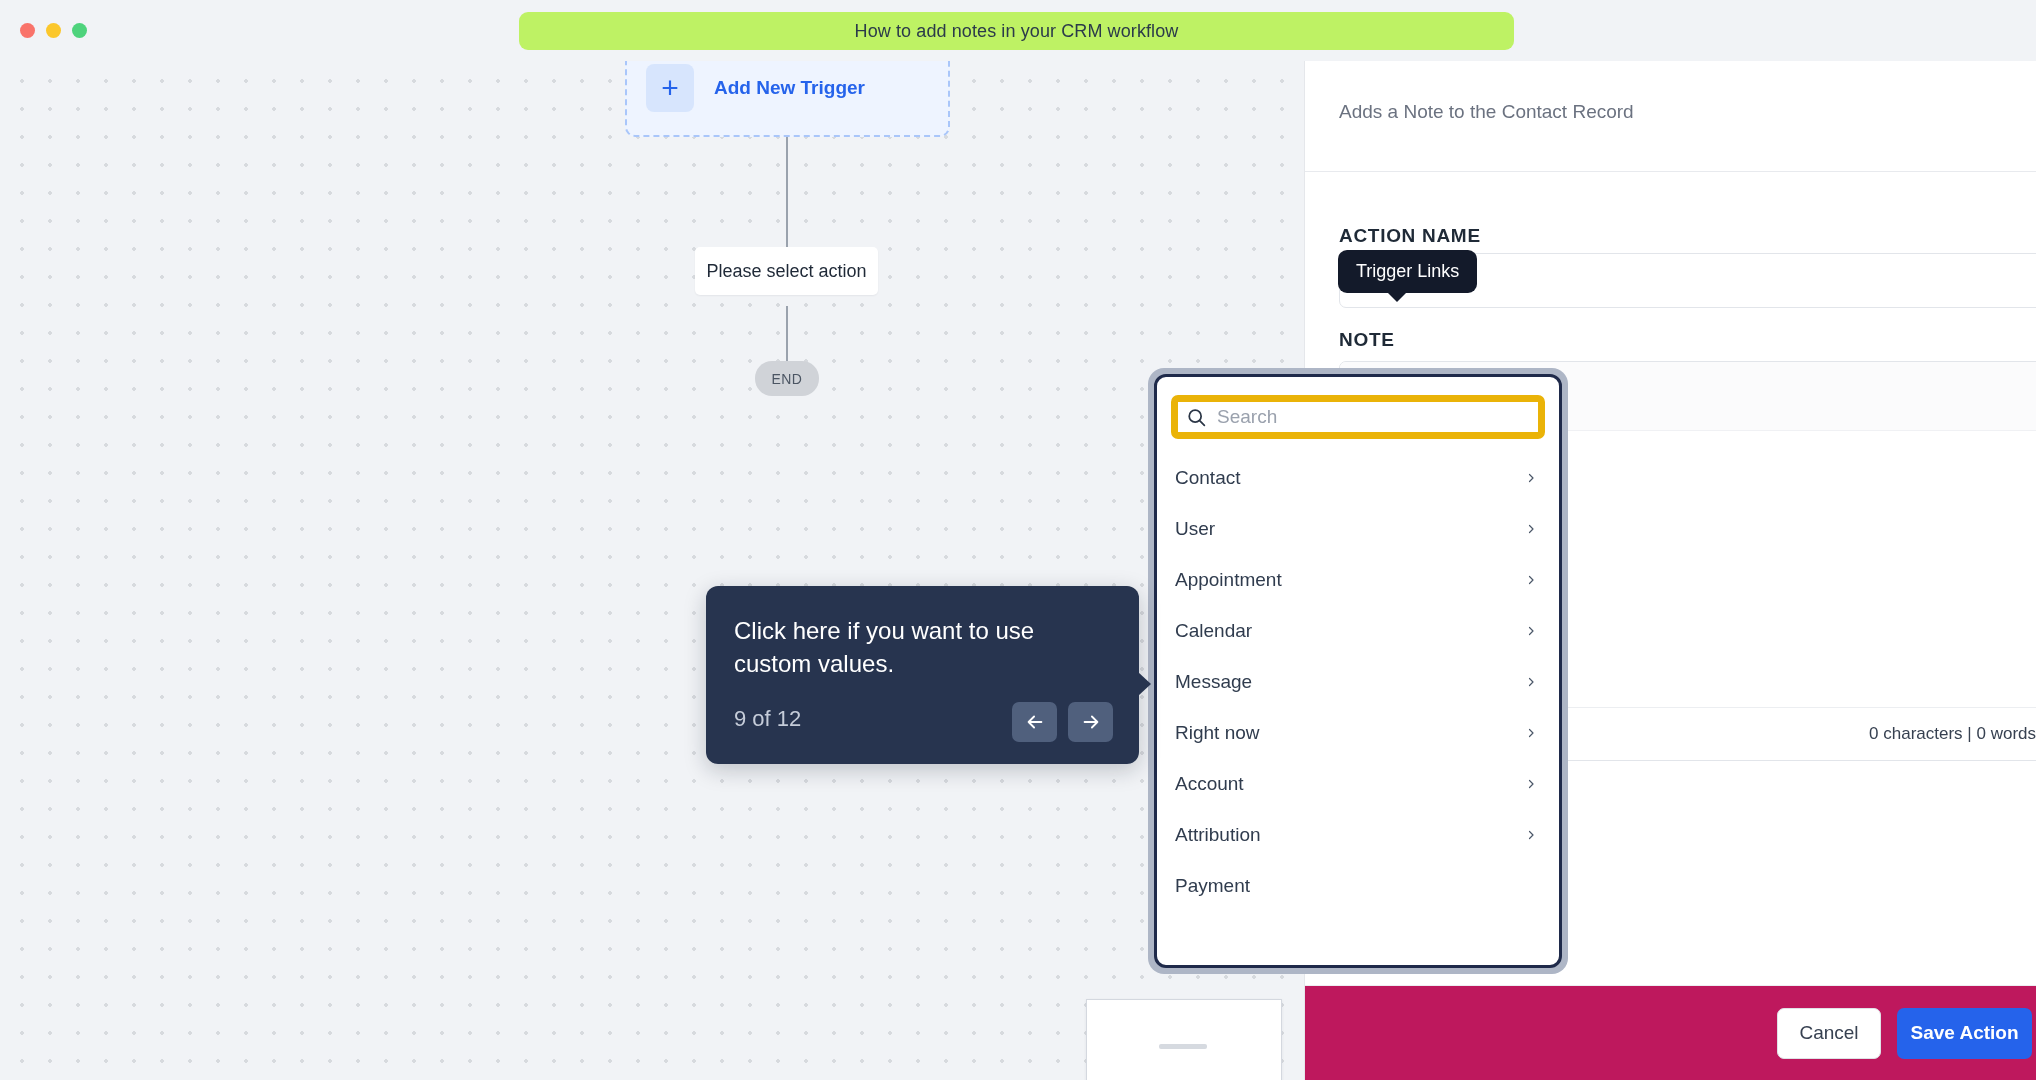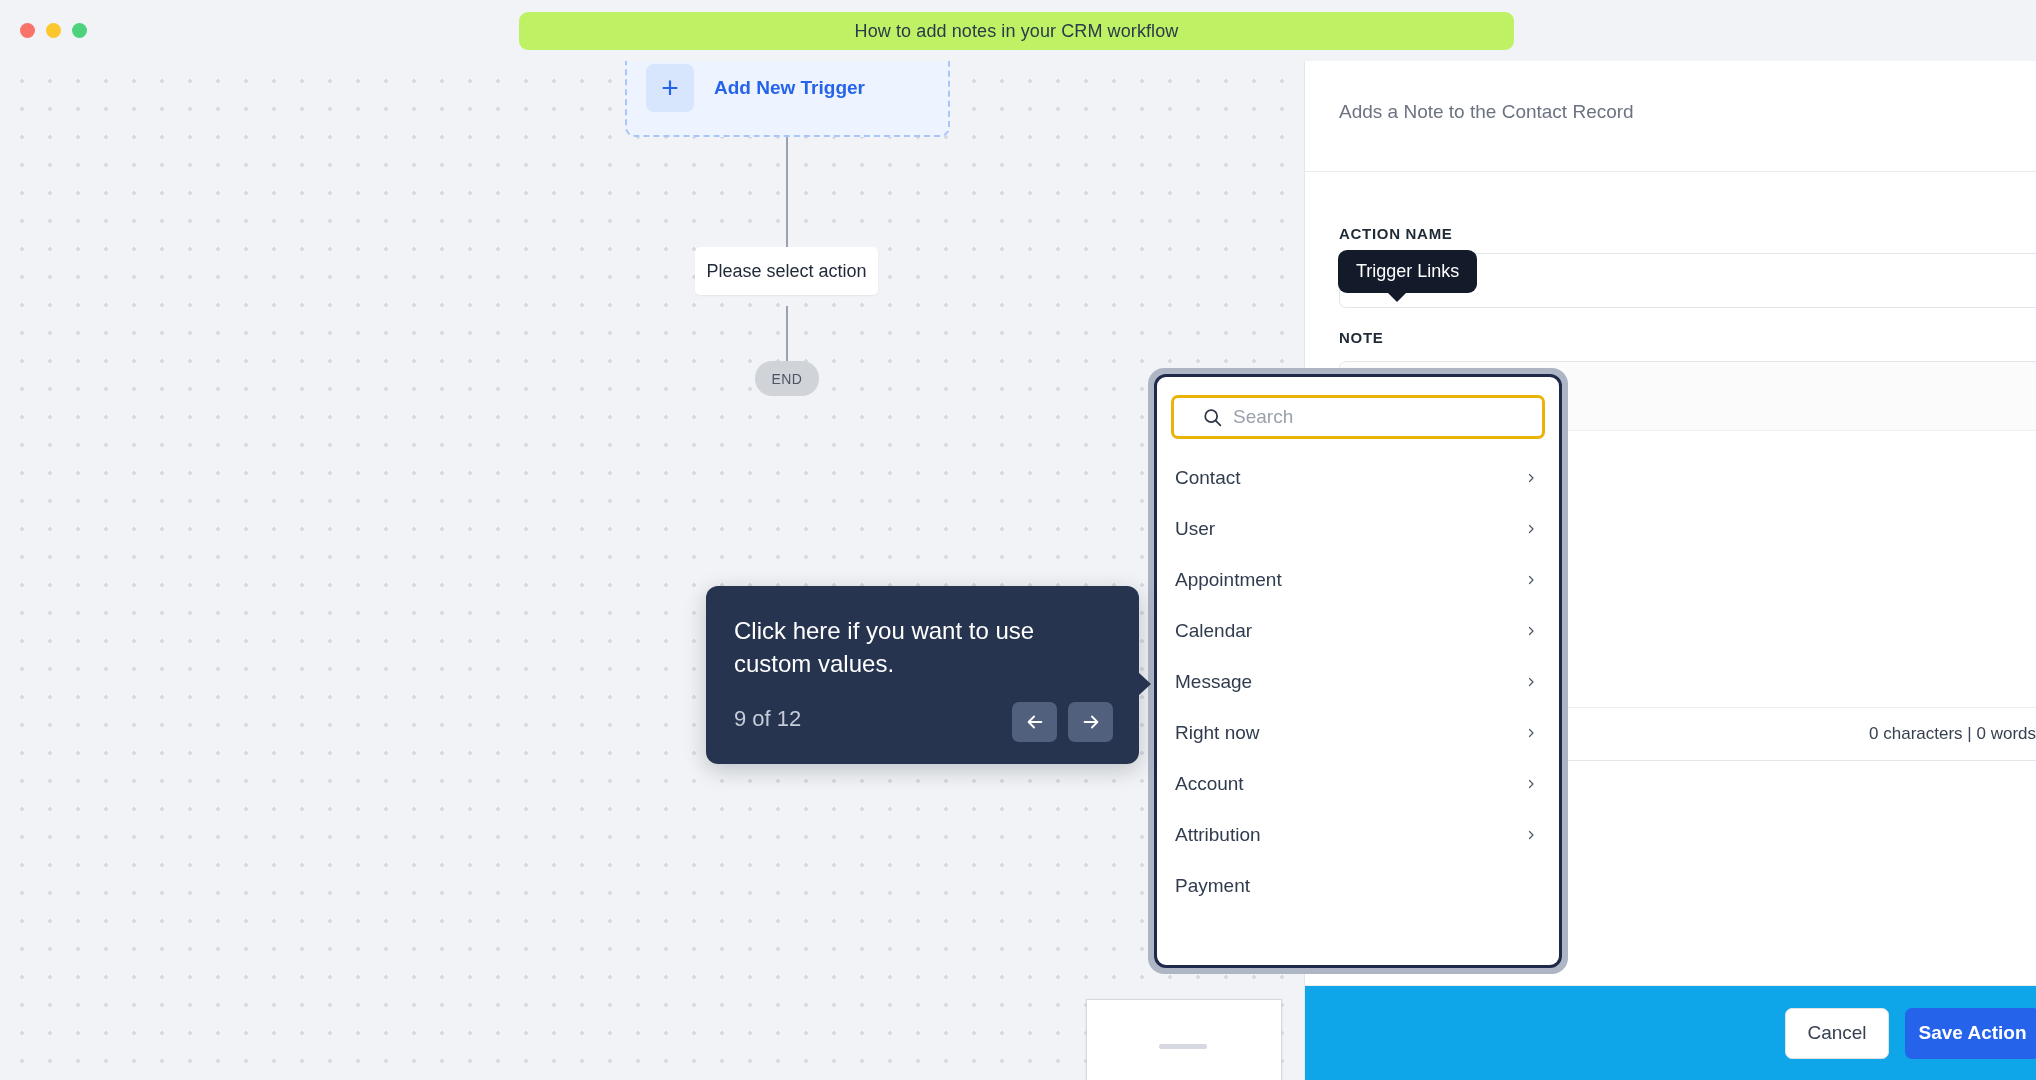--- a/index.html
+++ b/index.html
@@ -99,21 +99,21 @@
   }
   #panel-subtitle {
     position: absolute; left: 34px; top: 40px;
     font-size: 19px; color: #6b7280;
   }
   #panel-divider {
     position: absolute; left: 0; top: 110px; width: 732px; height: 1px;
     background: #e8eaee;
   }
   .field-label {
-    position: absolute; font-size: 15px; font-weight: 700;
+    position: absolute; font-size: 19px; font-weight: 700;
     color: #1f2a37; letter-spacing: .7px;
   }
   #action-name-label { left: 34px; top: 164px; }
   #action-name-input {
     position: absolute; left: 34px; top: 192px; width: 720px; height: 55px;
     background: #fff; border: 1px solid #e2e5ea; border-radius: 7px;
     display: flex; align-items: center; padding-left: 19px;
     font-size: 19px; color: #1f2937;
   }
   #note-label { left: 34px; top: 268px; }
@@ -147,23 +147,23 @@
   }
   #trigger-links-tip::after {
     content: ""; position: absolute; left: 49px; bottom: -9px;
     border-left: 10px solid transparent; border-right: 10px solid transparent;
     border-top: 10px solid #131a2a;
   }
 
   
   #panel-footer {
     position: absolute; left: 0; bottom: 0; width: 732px; height: 95px;
-    border-top: 1px solid #eceef1; background: #0ea5e9;
+    border-top: 1px solid #eceef1; background: #be185d;
     display: flex; align-items: center; justify-content: flex-end; gap: 16px;
-    padding-right: 8px;
+    padding-right: 16px;
   }
   #cancel-button {
     width: 104px; height: 51px; background: #fff;
     border: 1px solid #dfe2e7; border-radius: 7px;
     display: flex; align-items: center; justify-content: center;
     font-size: 19px; color: #374151; cursor: pointer;
   }
   #save-button {
     width: 135px; height: 51px; background: #2563eb; border-radius: 7px;
     display: flex; align-items: center; justify-content: center;
@@ -179,22 +179,22 @@
   #cv-dropdown {
     width: 100%; height: 100%;
     background: #ffffff;
     border: 3px solid #1f2a4a;
     border-radius: 12px;
     overflow: hidden;
     position: relative;
   }
   #cv-search {
     margin: 18px 14px 0 14px; height: 44px;
-    border: 3px solid #eab308; border-radius: 7px; background: #fff;
-    display: flex; align-items: center; gap: 10px; padding-left: 28px;
+    border: 7px solid #eab308; border-radius: 7px; background: #fff;
+    display: flex; align-items: center; gap: 10px; padding-left: 8px;
   }
   #cv-search-placeholder { font-size: 19px; color: #9aa1ad; }
   #cv-list { margin-top: 13px; }
   .cv-item {
     height: 51px; display: flex; align-items: center;
     padding: 0 22px 0 18px; cursor: pointer;
     justify-content: space-between;
   }
   .cv-item span.cv-label { font-size: 19px; color: #303c4e; }
   .cv-chev { width: 12px; height: 20px; }

